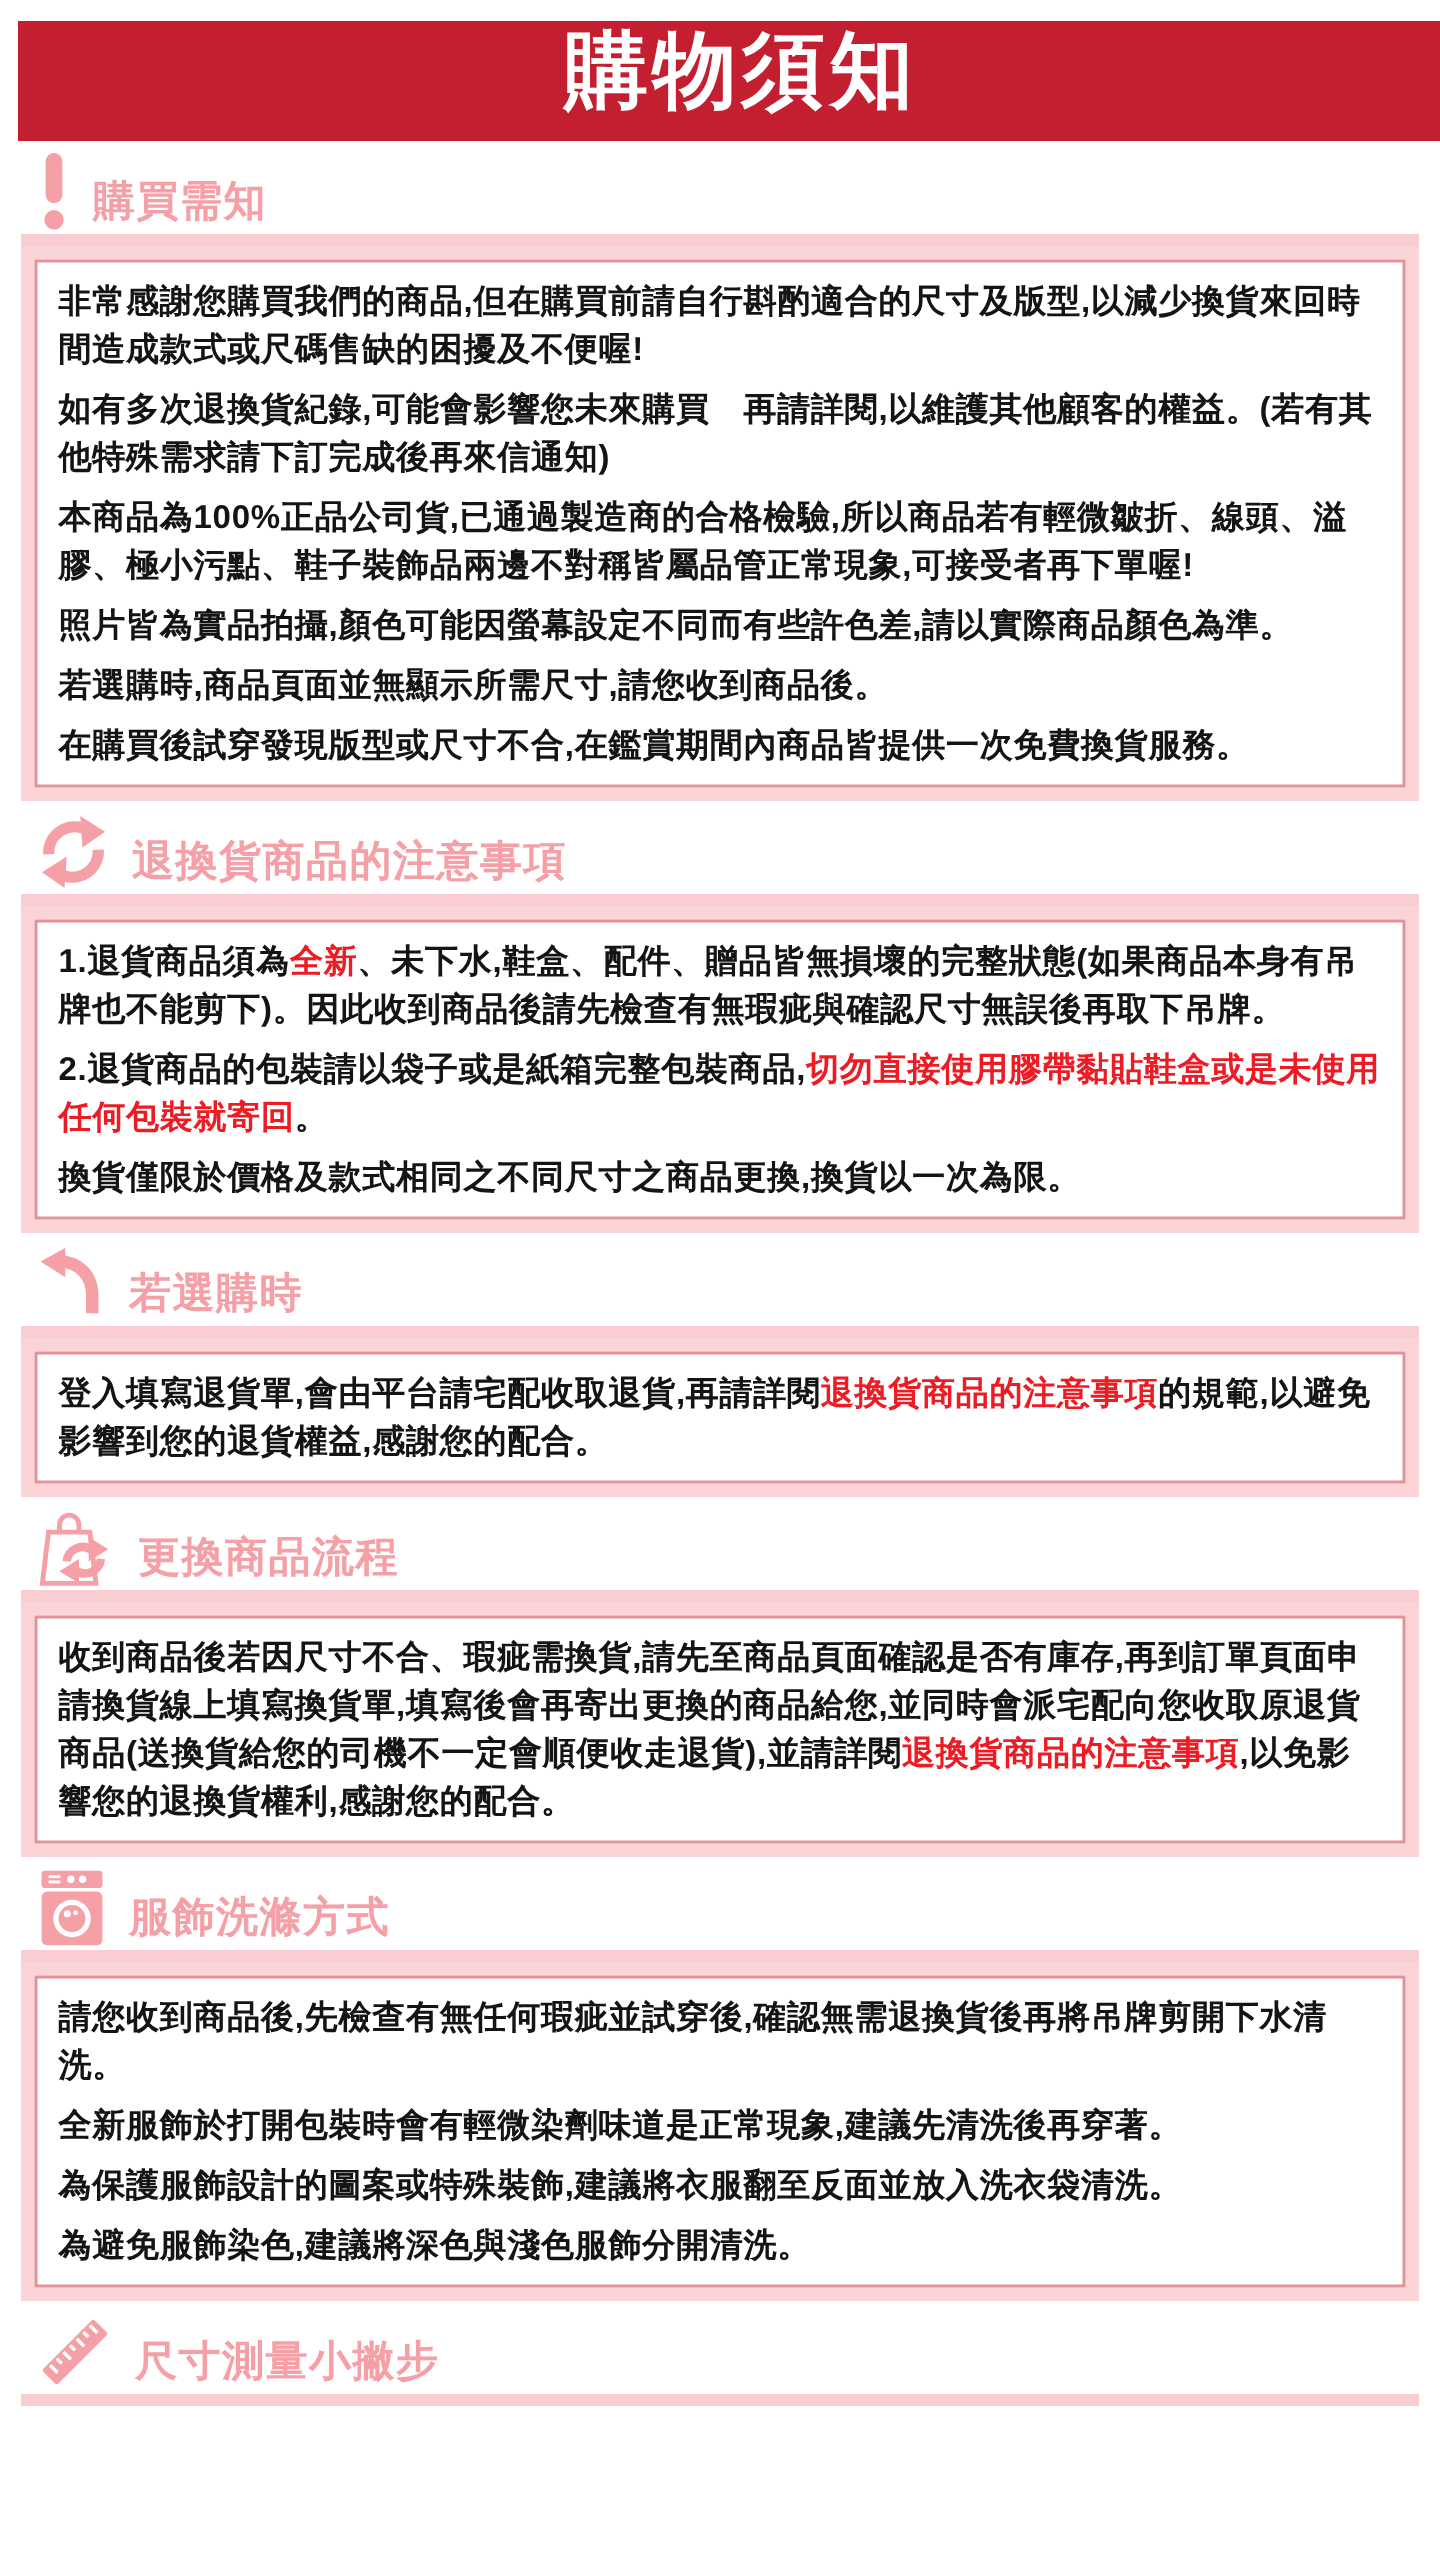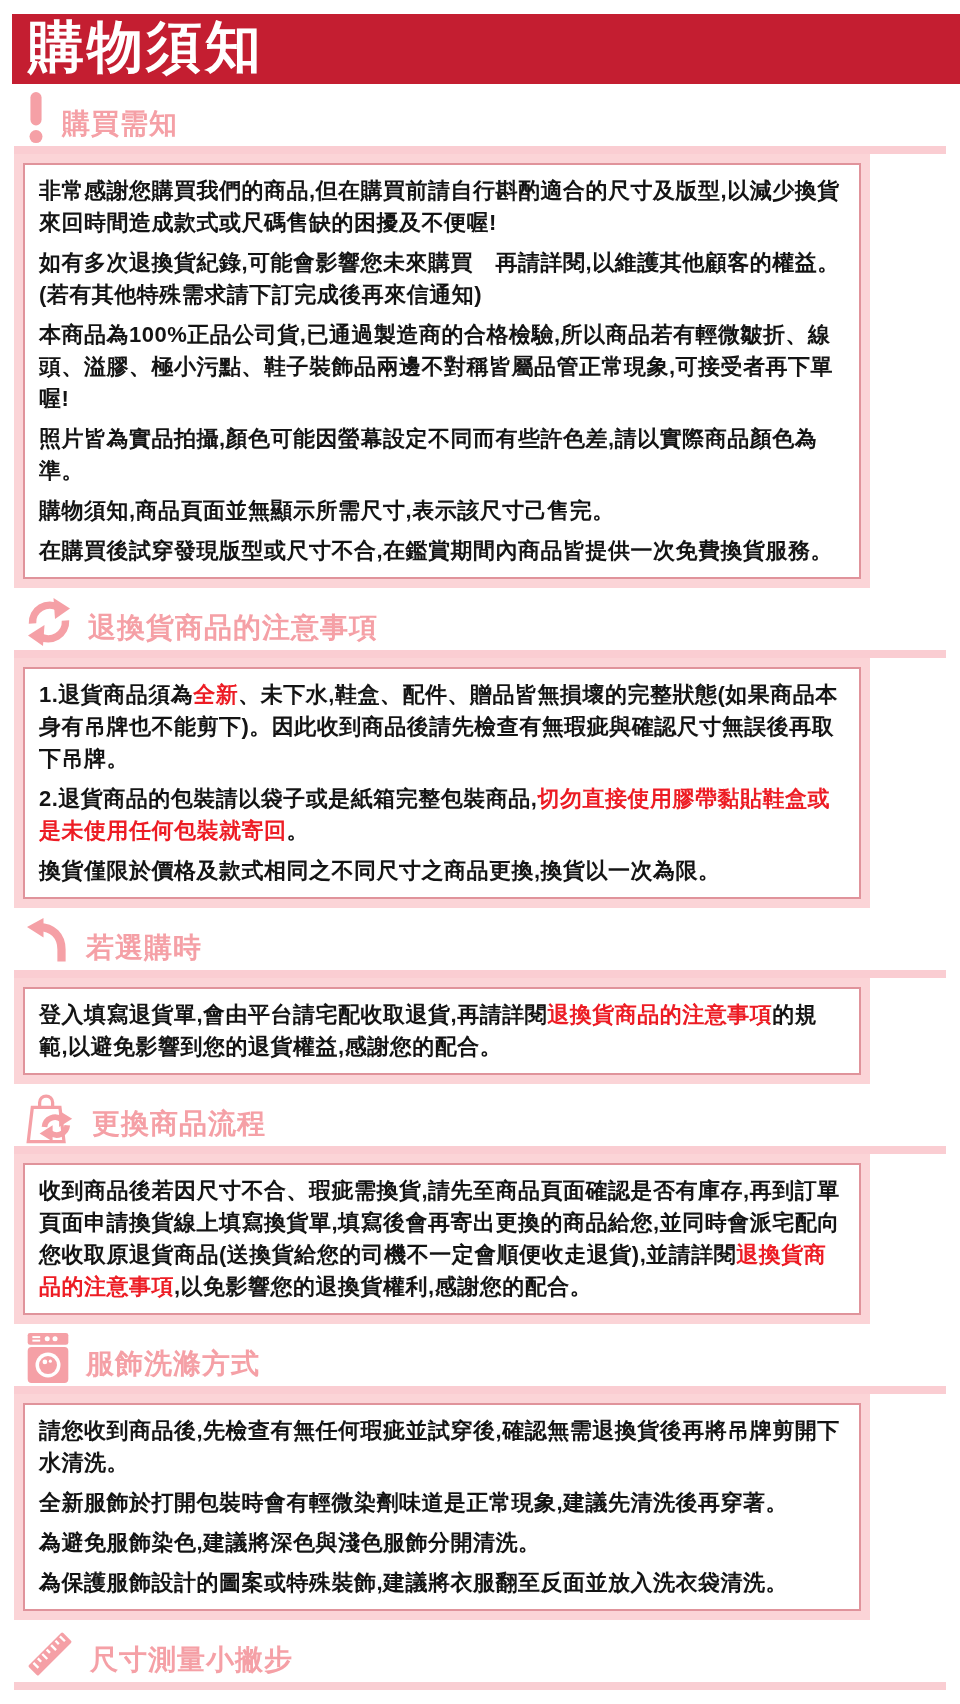--- a/index.html
+++ b/index.html
@@ -11,41 +11,41 @@
     --red:#ed1c24;
     --ink:#141414;
   }
   *{box-sizing:border-box;}
   html,body{margin:0;padding:0;}
   body{
     width:960px;height:1704px;overflow:hidden;background:#ffffff;
     font-family:"Liberation Sans", sans-serif;
   }
   .page-header{
-    margin:14px 0 0 12px;width:948px;height:70px;
+    margin:14px 0 0 12px;width:948px;height:80px;
     background:var(--header-bg);color:#fff;
     font-size:56px;font-weight:bold;line-height:66px;
-    padding-left:16px;letter-spacing:3px;
+    padding-left:16px;letter-spacing:3px;text-align:center;
   }
   .section-head{
     display:flex;align-items:center;gap:14px;
     padding:10px 0 4px 24px;height:62px;
   }
   .icon{
     color:var(--accent);flex:none;display:flex;
     align-items:center;justify-content:center;
   }
   .section-title{
     color:var(--accent);font-size:28px;font-weight:bold;letter-spacing:1px;margin-top:12px;
   }
   .underline{
     height:8px;background:var(--underline);margin-left:14px;width:932px;
   }
   .notice-box{
-    margin-left:14px;width:856px;background:var(--boxbg);padding:9px;
+    margin-left:14px;width:932px;background:var(--boxbg);padding:9px;
   }
   .notice-inner{
     background:#fff;border:2px solid var(--boxborder);padding:10px 14px;
   }
   p.notice{
     margin:0 0 8px 0;font-size:22px;font-weight:bold;
     line-height:32px;color:var(--ink);letter-spacing:0.5px;
   }
   p.notice:last-child{margin-bottom:0;}
   .red{color:var(--red);}
@@ -66,21 +66,21 @@
     </span>
     <span class="section-title">購買需知</span>
   </div>
   <div class="underline"></div>
   <div class="notice-box">
     <div class="notice-inner">
         <p class="notice"><span>非常感謝您購買我們的商品,但在購買前請自行斟酌適合的尺寸及版型,以減少換貨來回時間造成款式或尺碼售缺的困擾及不便喔!</span></p>
         <p class="notice"><span>如有多次退換貨紀錄,可能會影響您未來購買　再請詳閱,以維護其他顧客的權益。(若有其他特殊需求請下訂完成後再來信通知)</span></p>
         <p class="notice"><span>本商品為100%正品公司貨,已通過製造商的合格檢驗,所以商品若有輕微皺折、線頭、溢膠、極小污點、鞋子裝飾品兩邊不對稱皆屬品管正常現象,可接受者再下單喔!</span></p>
         <p class="notice"><span>照片皆為實品拍攝,顏色可能因螢幕設定不同而有些許色差,請以實際商品顏色為準。</span></p>
-        <p class="notice"><span>購物須知,商品頁面並無顯示所需尺寸,表示該尺寸己售完。</span></p>
+        <p class="notice"><span>若選購時,商品頁面並無顯示所需尺寸,請您收到商品後。</span></p>
         <p class="notice"><span>在購買後試穿發現版型或尺寸不合,在鑑賞期間內商品皆提供一次免費換貨服務。</span></p>
       </div>
   </div>
 
   <div class="section-head">
     <span class="icon" style="width:50px;">
       <svg viewBox="0 0 64 64" width="48" height="48">
         <path d="M10 34 A 23 23 0 0 1 45 13" fill="none" stroke="currentColor" stroke-width="10"></path>
         <polygon points="38,0 60,14 40,28" fill="currentColor"></polygon>
         <path d="M54 30 A 23 23 0 0 1 19 51" fill="none" stroke="currentColor" stroke-width="10"></path>
@@ -149,22 +149,22 @@
         <circle cx="31" cy="36" r="2" fill="#ffffff"></circle>
       </svg>
     </span>
     <span class="section-title">服飾洗滌方式</span>
   </div>
   <div class="underline"></div>
   <div class="notice-box">
     <div class="notice-inner">
         <p class="notice"><span>請您收到商品後,先檢查有無任何瑕疵並試穿後,確認無需退換貨後再將吊牌剪開下水清洗。</span></p>
         <p class="notice"><span>全新服飾於打開包裝時會有輕微染劑味道是正常現象,建議先清洗後再穿著。</span></p>
+        <p class="notice"><span>為保護服飾設計的圖案或特殊裝飾,建議將衣服翻至反面並放入洗衣袋清洗。</span></p>
         <p class="notice"><span>為避免服飾染色,建議將深色與淺色服飾分開清洗。</span></p>
-        <p class="notice"><span>為保護服飾設計的圖案或特殊裝飾,建議將衣服翻至反面並放入洗衣袋清洗。</span></p>
       </div>
   </div>
 
   <div class="section-head">
     <span class="icon" style="width:52px;">
       <svg viewBox="0 0 64 64" width="50" height="50">
         <g transform="rotate(-45 32 32)">
           <rect x="1" y="23" width="62" height="18" rx="2" fill="currentColor"></rect>
           <g stroke="#ffffff" stroke-width="3">
             <line x1="9" y1="25" x2="9" y2="34"></line>

